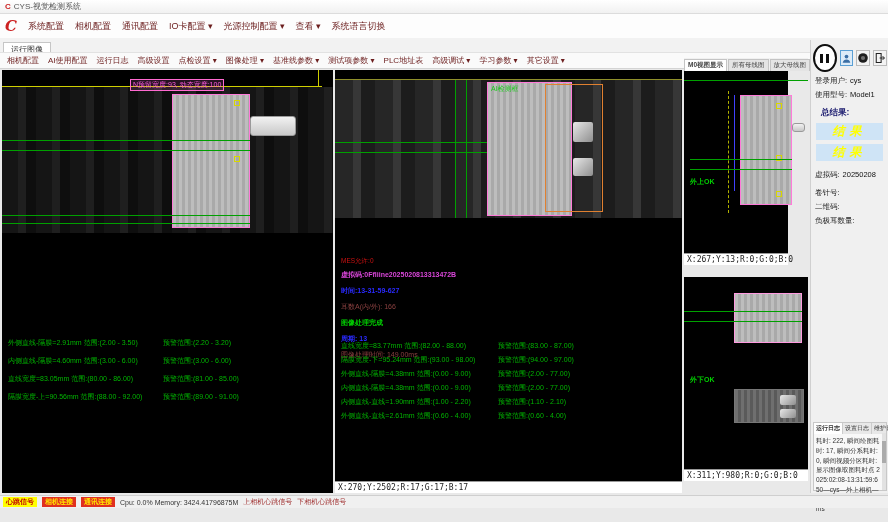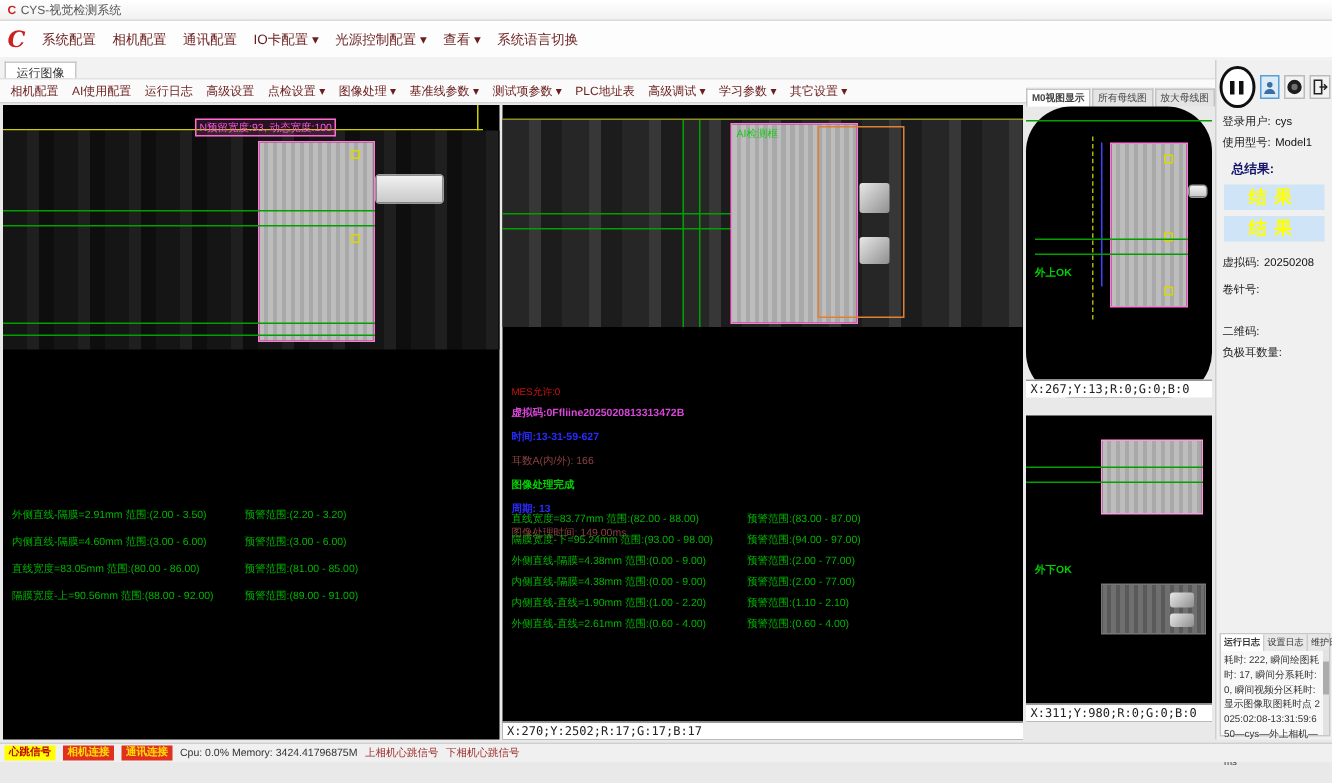--- a/index.html
+++ b/index.html
@@ -38,34 +38,34 @@
   .ov-time{font-size:7px;color:var(--accent-blue);margin-top:6px;font-weight:bold;}
   .ov-dim{font-size:7px;color:var(--dim-red);margin-top:6px;}
   .ov-done{font-size:7px;color:var(--ok-green);margin-top:6px;font-weight:bold;}
   .ov-cycle{font-size:7px;color:var(--accent-blue);margin-top:6px;font-weight:bold;}
   .mrow{position:absolute;left:6px;width:330px;font-size:7px;color:var(--measure-green);white-space:nowrap;}
   .mw{position:absolute;left:155px;top:0;}
   
   .rv-tabs{position:absolute;left:684px;top:58px;width:124px;height:13px;background:#f0f0f0;display:flex;font-size:6.5px;color:#444;align-items:flex-end;}
   .rv-tab{padding:1px 3px;border:1px solid #c4c4c4;border-bottom:none;background:#e4e4e4;margin-right:1px;white-space:nowrap;}
   .rv-tab.sel{background:#fff;font-weight:bold;}
-  .rv-top{left:684px;top:71px;width:124px;height:194px;border-radius:30px;}
+  .rv-top{left:684px;top:71px;width:104px;height:194px;}
   .rv-bot{left:684px;top:277px;width:124px;height:204px;}
   .rv-label{position:absolute;font-size:7px;color:var(--ok-green);font-weight:bold;}
   
   .side{position:absolute;left:810px;top:40px;width:78px;height:453px;background:#f0f0f0;border-left:1px solid #d0d0d0;box-sizing:border-box;}
   .btn-row{display:flex;align-items:center;gap:3px;padding:4px 1px 0 2px;}
   .pause-btn{width:24px;height:24px;border:2.5px solid #101010;border-radius:50%;background:#fff;display:flex;align-items:center;justify-content:center;gap:3px;}
   .pause-btn i{display:block;width:3px;height:9px;background:#101010;}
   .sm-btn{width:16px;height:16px;display:flex;align-items:center;justify-content:center;background:#f3f3f3;border:1px solid #bbb;box-sizing:border-box;}
   .sm-btn.sel{background:#dcebf8;border:1px solid #5a9fd4;}
   .sp-row{display:flex;font-size:7.5px;color:#222;margin:4px 0 0 4px;white-space:nowrap;}
   .sp-row b{font-weight:normal;margin-left:3px;color:#111;}
   .sp-total{font-size:8.5px;color:#15156b;margin:7px 0 0 10px;font-weight:bold;}
-  .result-box{margin:4px 5px 0;height:17px;background:var(--result-bg);color:var(--result-yellow);font-weight:bold;font-size:12px;text-align:center;line-height:17px;letter-spacing:5px;}
+  .result-box{margin:4px 5px 0;height:17px;background:var(--result-bg);color:var(--result-yellow);font-weight:bold;font-size:12px;text-align:center;line-height:17px;letter-spacing:5px;font-style:italic;}
   .log-area{position:absolute;left:2px;right:1px;top:382px;bottom:2px;background:#f8f8f8;border:1px solid #c8c8c8;}
   .log-tabs{display:flex;font-size:6px;color:#333;background:#e8e8e8;}
   .log-tab{padding:1px 2px;border-right:1px solid #ccc;white-space:nowrap;}
   .log-tab.sel{background:#fff;font-weight:bold;}
   .log-text{font-size:6.5px;color:#333;padding:2px 6px 2px 2px;line-height:1.5;word-break:break-all;}
   .log-scroll{position:absolute;right:0;top:10px;bottom:0;width:4px;background:#e2e2e2;}
   .log-thumb{position:absolute;right:0;top:8px;width:4px;height:22px;background:#ababab;}
   
   .statusbar{position:absolute;left:0;top:495px;width:100%;height:13px;background:#f0f0f0;border-top:1px solid #cfcfcf;display:flex;align-items:center;gap:5px;padding-left:3px;box-sizing:border-box;font-size:7px;color:#333;white-space:nowrap;}
   .badge{padding:0 3px;font-size:7px;font-weight:bold;line-height:10px;}
@@ -268,21 +268,21 @@
     <div class="result-box">结果</div>
     <div class="result-box">结果</div>
     <div class="sp-row" style="margin-top:9px;">
         <span>虚拟码:</span>
         <b>20250208</b>
       </div>
     <div class="sp-row" style="margin-top:8px;">
         <span>卷针号:</span>
         <b></b>
       </div>
-    <div class="sp-row" style="margin-top:18px;">
+    <div class="sp-row" style="margin-top:4px;">
         <span>二维码:</span>
         <b></b>
       </div>
     <div class="sp-row" style="">
         <span>负极耳数量:</span>
         <b></b>
       </div>
 
     <div class="log-area">
       <div class="log-tabs">

